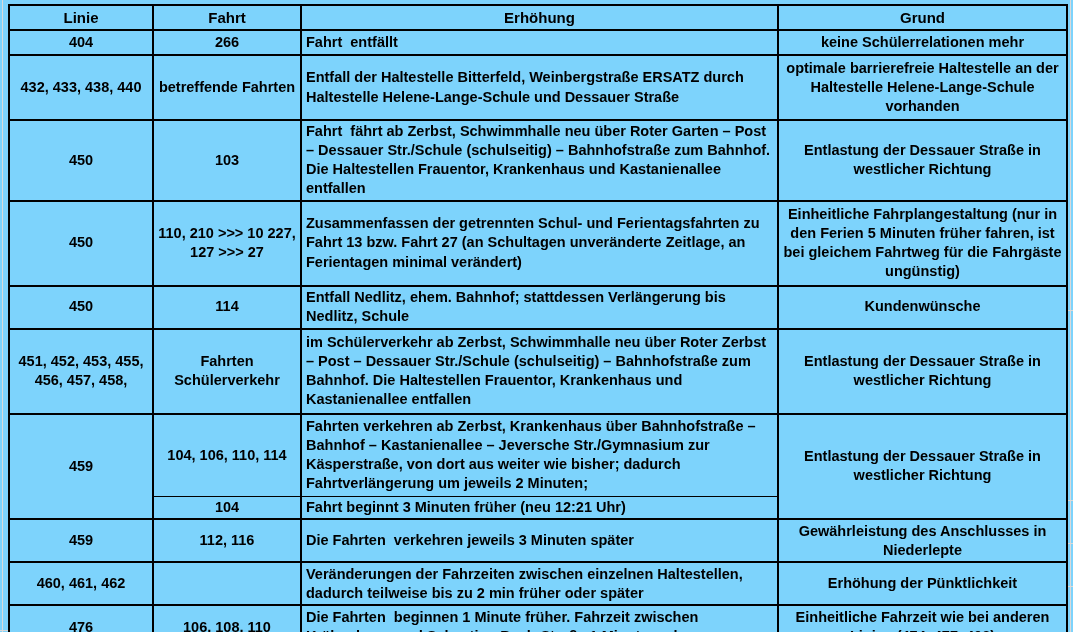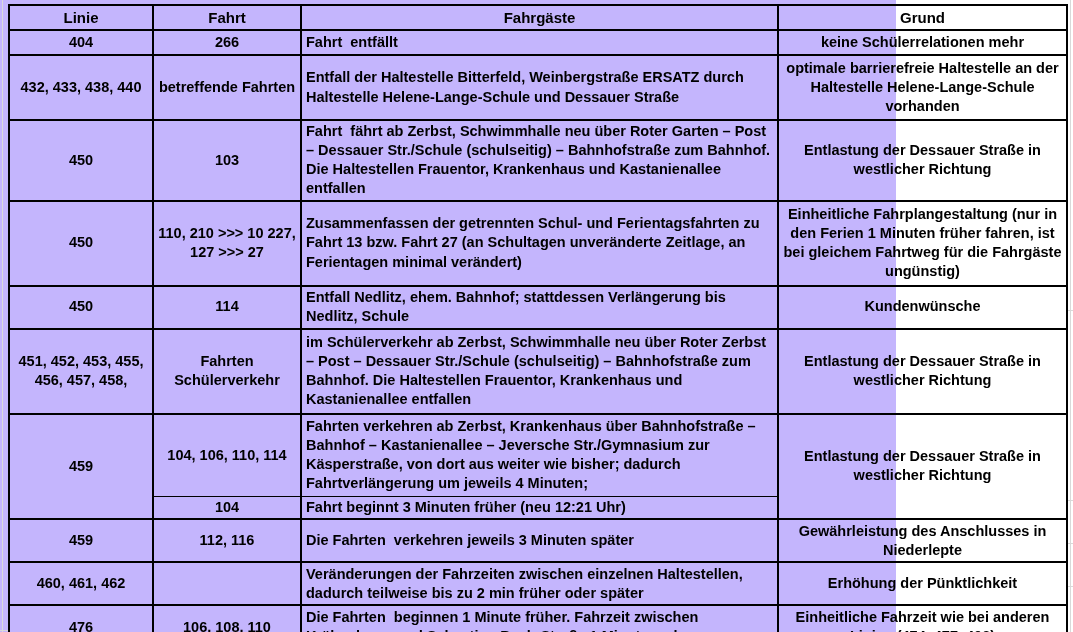--- a/index.html
+++ b/index.html
@@ -6,23 +6,23 @@
     margin: 0;
     padding: 0;
     background: #ffffff;
     width: 1073px;
     height: 632px;
     overflow: hidden;
     font-family: "Liberation Sans", sans-serif;
   }
   .sheet {
     position: relative;
-    width: 896px;
+    width: 1073px;
     height: 632px;
-    background: #c4b5fd;
+    background: #7dd3fc;
   }
   
   .gridline { position: absolute; background: #d9d9d9; }
   .gl-v-left  { left: 2px;    top: 0; width: 1px; height: 632px; }
   .gl-v-right { left: 1070px; top: 0; width: 1px; height: 632px; }
   .gl-h-r1 { left: 1066px; top: 310px; width: 7px; height: 1px; }
   .gl-h-r2 { left: 1066px; top: 500px; width: 7px; height: 1px; }
   .gl-h-r3 { left: 1066px; top: 543px; width: 7px; height: 1px; }
   .gl-h-r4 { left: 1066px; top: 586px; width: 7px; height: 1px; }
   .gl-h-bl { left: 0;      top: 630px; width: 8px; height: 1px; }
@@ -84,21 +84,21 @@
     <colgroup>
       <col style="width:144px">
       <col style="width:148px">
       <col style="width:477px">
       <col style="width:289px">
     </colgroup>
     <thead>
       <tr>
           <th>Linie</th>
           <th>Fahrt</th>
-          <th>Fahrgäste</th>
+          <th>Erhöhung</th>
           <th>Grund</th>
         </tr>
     </thead>
     <tbody>
         <tr>
           <td>404</td>
           <td>266</td>
           <td class="left">Fahrt  entfällt</td>
           <td>keine Schülerrelationen mehr</td>
         </tr>
@@ -111,38 +111,38 @@
         <tr>
           <td>450</td>
           <td>103</td>
           <td class="left">Fahrt  fährt ab Zerbst, Schwimmhalle neu über Roter Garten – Post – Dessauer Str./Schule (schulseitig) – Bahnhofstraße zum Bahnhof. Die Haltestellen Frauentor, Krankenhaus und Kastanienallee entfallen</td>
           <td>Entlastung der Dessauer Straße in westlicher Richtung</td>
         </tr>
         <tr>
           <td>450</td>
           <td>110, 210 &gt;&gt;&gt; 10 227, 127 &gt;&gt;&gt; 27</td>
           <td class="left">Zusammenfassen der getrennten Schul- und Ferientagsfahrten zu Fahrt 13 bzw. Fahrt 27 (an Schultagen unveränderte Zeitlage, an Ferientagen minimal verändert)</td>
-          <td>Einheitliche Fahrplangestaltung (nur in den Ferien 1 Minuten früher fahren, ist bei gleichem Fahrtweg für die Fahrgäste ungünstig)</td>
+          <td>Einheitliche Fahrplangestaltung (nur in den Ferien 5 Minuten früher fahren, ist bei gleichem Fahrtweg für die Fahrgäste ungünstig)</td>
         </tr>
         <tr>
           <td>450</td>
           <td>114</td>
           <td class="left">Entfall Nedlitz, ehem. Bahnhof; stattdessen Verlängerung bis Nedlitz, Schule</td>
           <td>Kundenwünsche</td>
         </tr>
         <tr>
           <td>451, 452, 453, 455, 456, 457, 458,</td>
           <td>Fahrten Schülerverkehr</td>
           <td class="left">im Schülerverkehr ab Zerbst, Schwimmhalle neu über Roter Zerbst – Post – Dessauer Str./Schule (schulseitig) – Bahnhofstraße zum Bahnhof. Die Haltestellen Frauentor, Krankenhaus und Kastanienallee entfallen</td>
           <td>Entlastung der Dessauer Straße in westlicher Richtung</td>
         </tr>
         <tr>
           <td rowspan="2">459</td>
           <td class="tb">104, 106, 110, 114</td>
-          <td class="left tb">Fahrten verkehren ab Zerbst, Krankenhaus über Bahnhofstraße – Bahnhof – Kastanienallee – Jeversche Str./Gymnasium zur Käsperstraße, von dort aus weiter wie bisher; dadurch Fahrtverlängerung um jeweils 4 Minuten;</td>
+          <td class="left tb">Fahrten verkehren ab Zerbst, Krankenhaus über Bahnhofstraße – Bahnhof – Kastanienallee – Jeversche Str./Gymnasium zur Käsperstraße, von dort aus weiter wie bisher; dadurch Fahrtverlängerung um jeweils 2 Minuten;</td>
           <td rowspan="2">Entlastung der Dessauer Straße in westlicher Richtung</td>
         </tr>
         <tr class="sub">
           <td>104</td>
           <td class="left">Fahrt beginnt 3 Minuten früher (neu 12:21 Uhr)</td>
         </tr>
         <tr>
           <td>459</td>
           <td>112, 116</td>
           <td class="left">Die Fahrten  verkehren jeweils 3 Minuten später</td>

